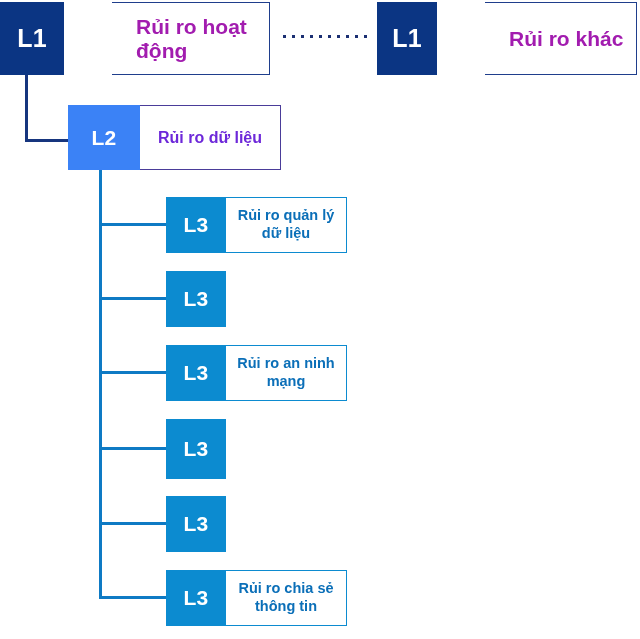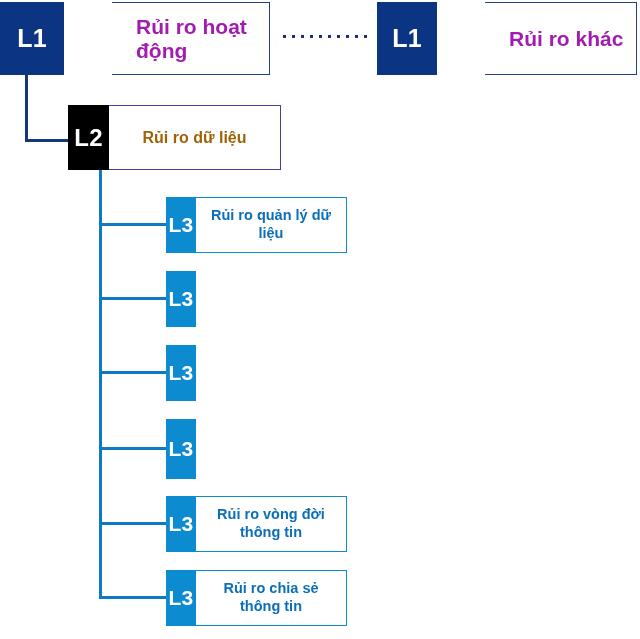--- a/index.html
+++ b/index.html
@@ -31,30 +31,30 @@
   .l1 .panel{
     border:1px solid #1F3E8C;border-left:none;
     color:#a21caf;font-size:21px;padding-left:24px;
   }
   #l1-left{left:0px;top:2px;width:270px;}
   #l1-right{left:377px;top:2px;width:260px;}
   #l1-right .tag{width:60px;}
 
   
   .l2{height:65px;left:68px;top:105px;width:213px;}
-  .l2 .tag{width:41px;background:#000000;font-size:24px;}
+  .l2 .tag{width:72px;background:#3b82f6;font-size:21px;}
   .l2 .panel{
     border:1px solid #4A3C99;border-left:none;
-    color:#a16207;font-size:16px;
+    color:#6d28d9;font-size:16px;
     justify-content:center;text-align:center;
   }
 
   
   .l3{left:166px;width:181px;}
-  .l3 .tag{width:30px;background:#0C8BD0;font-size:21px;}
+  .l3 .tag{width:60px;background:#0C8BD0;font-size:21px;}
   .l3 .panel{
     border:1px solid #0C8BD0;border-left:none;
     color:#0B6FB8;font-size:14.5px;line-height:1.22;
     justify-content:center;text-align:center;
     padding:2px 11px;
   }
 
   
   .line{position:absolute;background:#1F4F9C;}
   .line.navy{background:#16357E;}
@@ -105,29 +105,29 @@
     <div class="tag">L3</div>
     <div class="panel">Rủi ro quản lý dữ liệu</div>
   </div>
 
   <div class="node l3" style="top:271px;height:56px;">
     <div class="tag">L3</div>
   </div>
 
   <div class="node l3" style="top:345px;height:56px;">
     <div class="tag">L3</div>
+    <div class="panel">Rủi ro an ninh mạng</div>
   </div>
 
   <div class="node l3" style="top:419px;height:60px;">
     <div class="tag">L3</div>
   </div>
 
   <div class="node l3" style="top:496px;height:56px;">
     <div class="tag">L3</div>
-    <div class="panel">Rủi ro vòng đời thông tin</div>
   </div>
 
   <div class="node l3" style="top:570px;height:56px;">
     <div class="tag">L3</div>
     <div class="panel">Rủi ro chia sẻ thông tin</div>
   </div>
 
 </div>
 
 </body></html>

